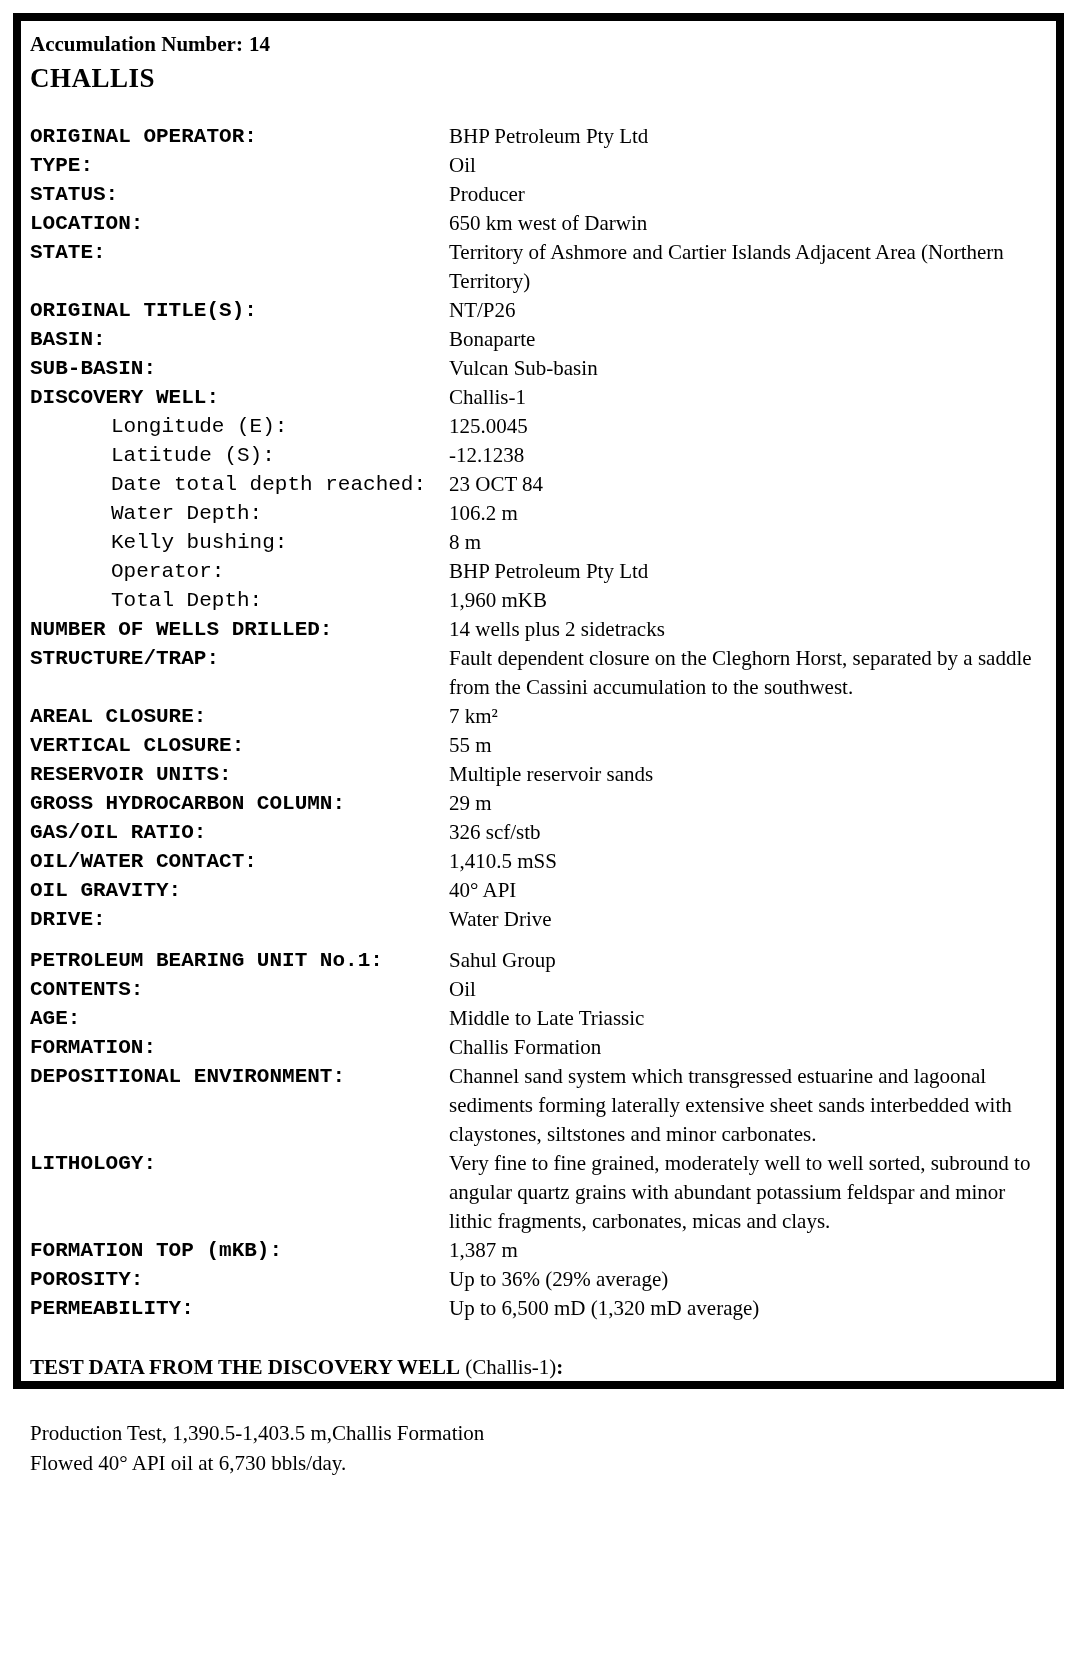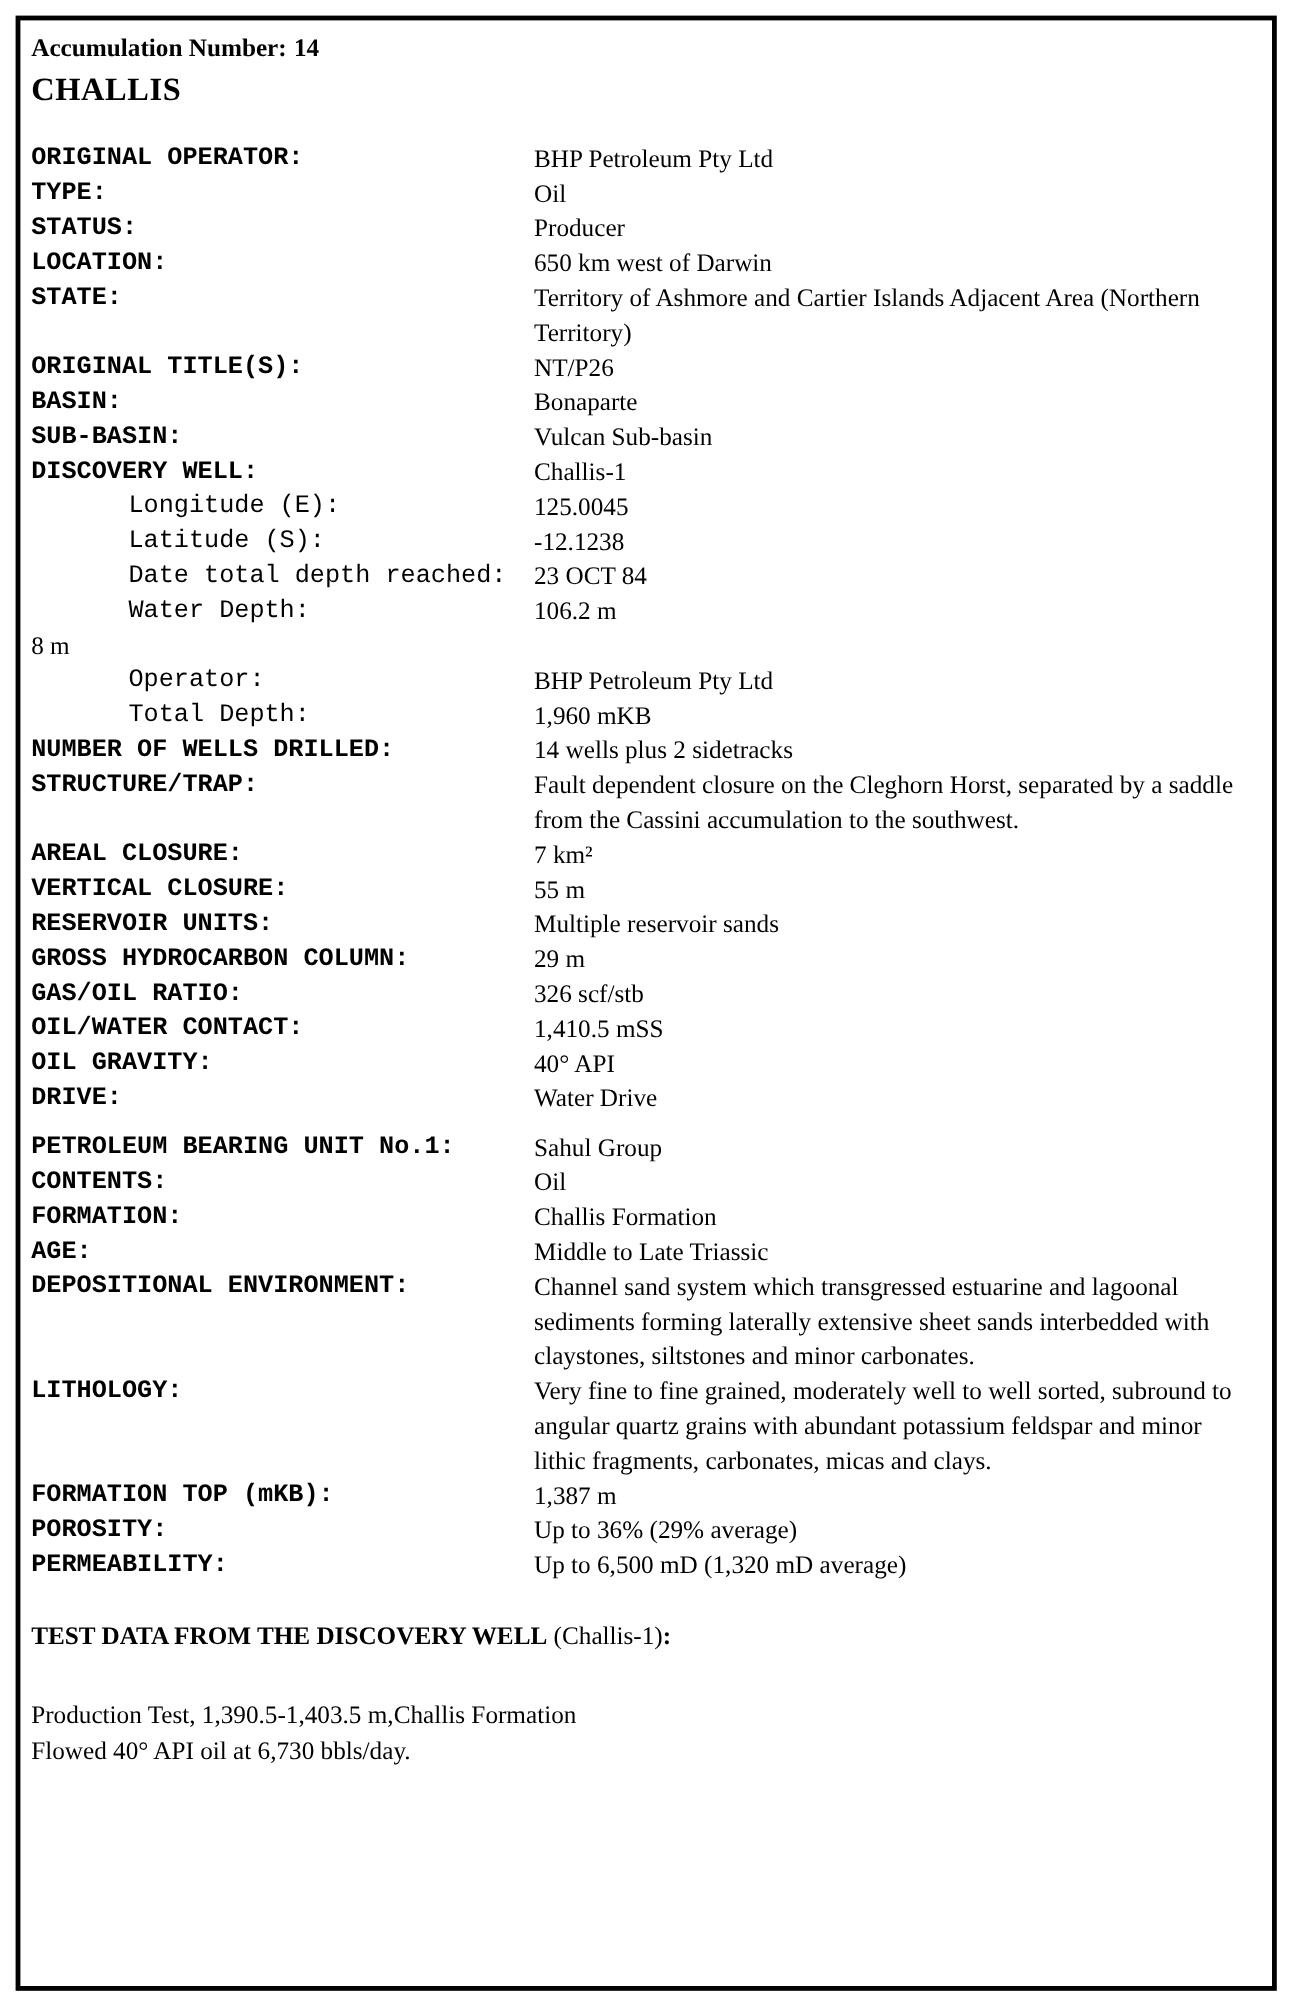--- a/index.html
+++ b/index.html
@@ -13,23 +13,23 @@
     width: 1078px;
     height: 1674px;
     position: relative;
     overflow: hidden;
   }
   .frame {
     position: absolute;
     left: 13px;
     top: 13px;
     width: 1051px;
-    height: 1646px;
+    height: 1376px;
     box-sizing: border-box;
-    border: 4px solid #000000;
+    border: 8px solid #000000;
     padding: 6px 12px 0 9px;
     background: #ffffff;
   }
   .accum {
     font-size: 21px;
     line-height: 30px;
     font-weight: bold;
     margin-top: 2px;
   }
   .accum .accum-label { margin-right: 6px; }
@@ -134,20 +134,21 @@
   </div>
       <div class="row indent">
     <div class="lbl">Date total depth reached:</div>
     <div class="val">23 OCT 84</div>
   </div>
       <div class="row indent">
     <div class="lbl">Water Depth:</div>
     <div class="val">106.2 m</div>
   </div>
       <div class="row indent">
+    <div class="lbl">Kelly bushing:</div>
     <div class="val">8 m</div>
   </div>
       <div class="row indent">
     <div class="lbl">Operator:</div>
     <div class="val">BHP Petroleum Pty Ltd</div>
   </div>
       <div class="row indent">
     <div class="lbl">Total Depth:</div>
     <div class="val">1,960 mKB</div>
   </div>
@@ -193,26 +194,26 @@
   </div>
       <div class="row gap">
     <div class="lbl">PETROLEUM BEARING UNIT No.1:</div>
     <div class="val">Sahul Group</div>
   </div>
       <div class="row">
     <div class="lbl">CONTENTS:</div>
     <div class="val">Oil</div>
   </div>
       <div class="row">
+    <div class="lbl">AGE:</div>
+    <div class="val">Middle to Late Triassic</div>
+  </div>
+      <div class="row">
     <div class="lbl">FORMATION:</div>
     <div class="val">Challis Formation</div>
-  </div>
-      <div class="row">
-    <div class="lbl">AGE:</div>
-    <div class="val">Middle to Late Triassic</div>
   </div>
       <div class="row">
     <div class="lbl">DEPOSITIONAL ENVIRONMENT:</div>
     <div class="val">Channel sand system which transgressed estuarine and lagoonal sediments forming laterally extensive sheet sands interbedded with claystones, siltstones and minor carbonates.</div>
   </div>
       <div class="row">
     <div class="lbl">LITHOLOGY:</div>
     <div class="val">Very fine to fine grained, moderately well to well sorted, subround to angular quartz grains with abundant potassium feldspar and minor lithic fragments, carbonates, micas and clays.</div>
   </div>
       <div class="row">

